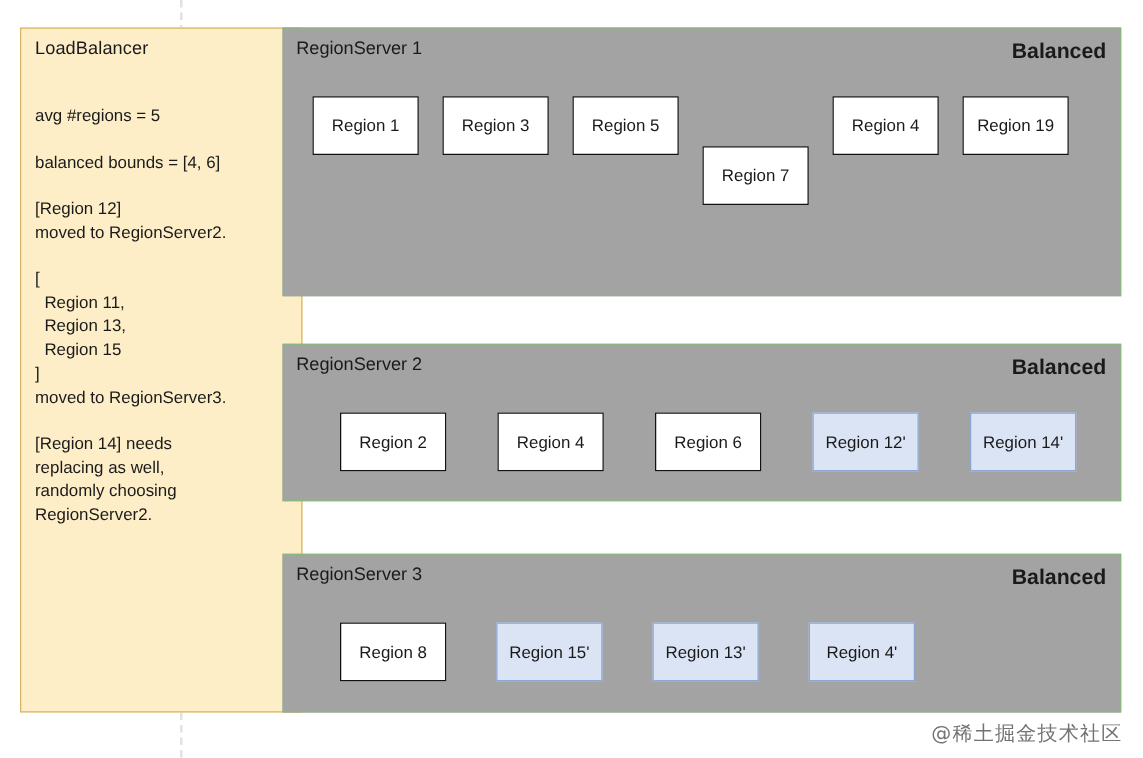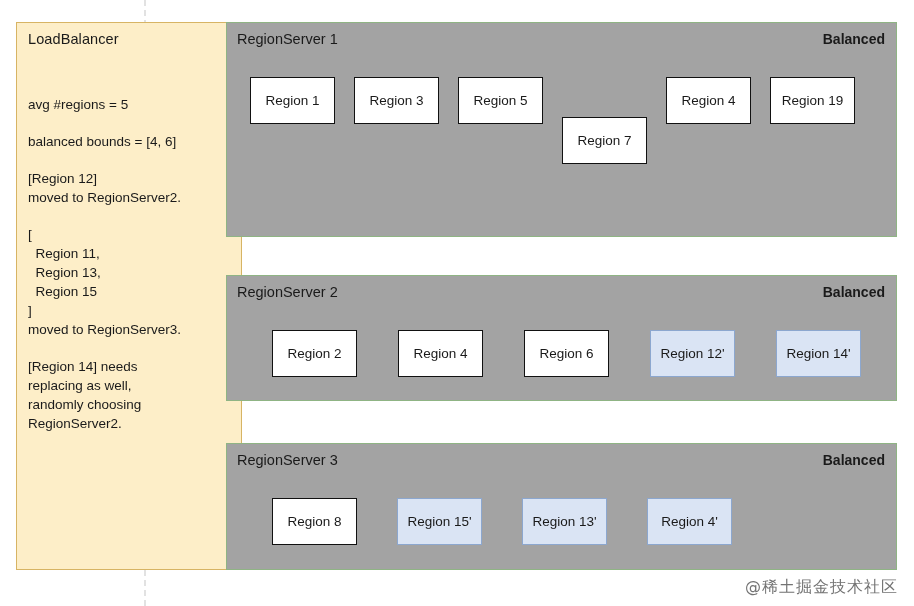--- a/index.html
+++ b/index.html
@@ -53,21 +53,21 @@
   }
   .lb-body {
     position: absolute;
     left: 11px;
     top: 60px;
     right: 6px;
     font-size: 13.5px;
     line-height: 19px;
     white-space: pre-wrap;
   }
-  .lb-block { margin: 12px 0 18px 0; }
+  .lb-block { margin: 0 0 18px 0; }
   .lb-block:last-child { margin-bottom: 0; }
 
   
   .rs-panel {
     position: absolute;
     left: 226px;
     width: 671px;
     background: #a3a3a3;
     border: 1px solid #8fb484;
     box-sizing: border-box;
@@ -86,21 +86,21 @@
   .rs-name {
     position: absolute;
     left: 10px;
     top: 0;
     font-size: 14.5px;
   }
   .rs-status {
     position: absolute;
     right: 11px;
     top: 0;
-    font-size: 14px;
+    font-size: 17px;
     font-weight: bold;
   }
 
   .rs-regions {
     position: absolute;
     left: 23px;
     top: 54px;
     right: 10px;
     height: 61px;
   }

